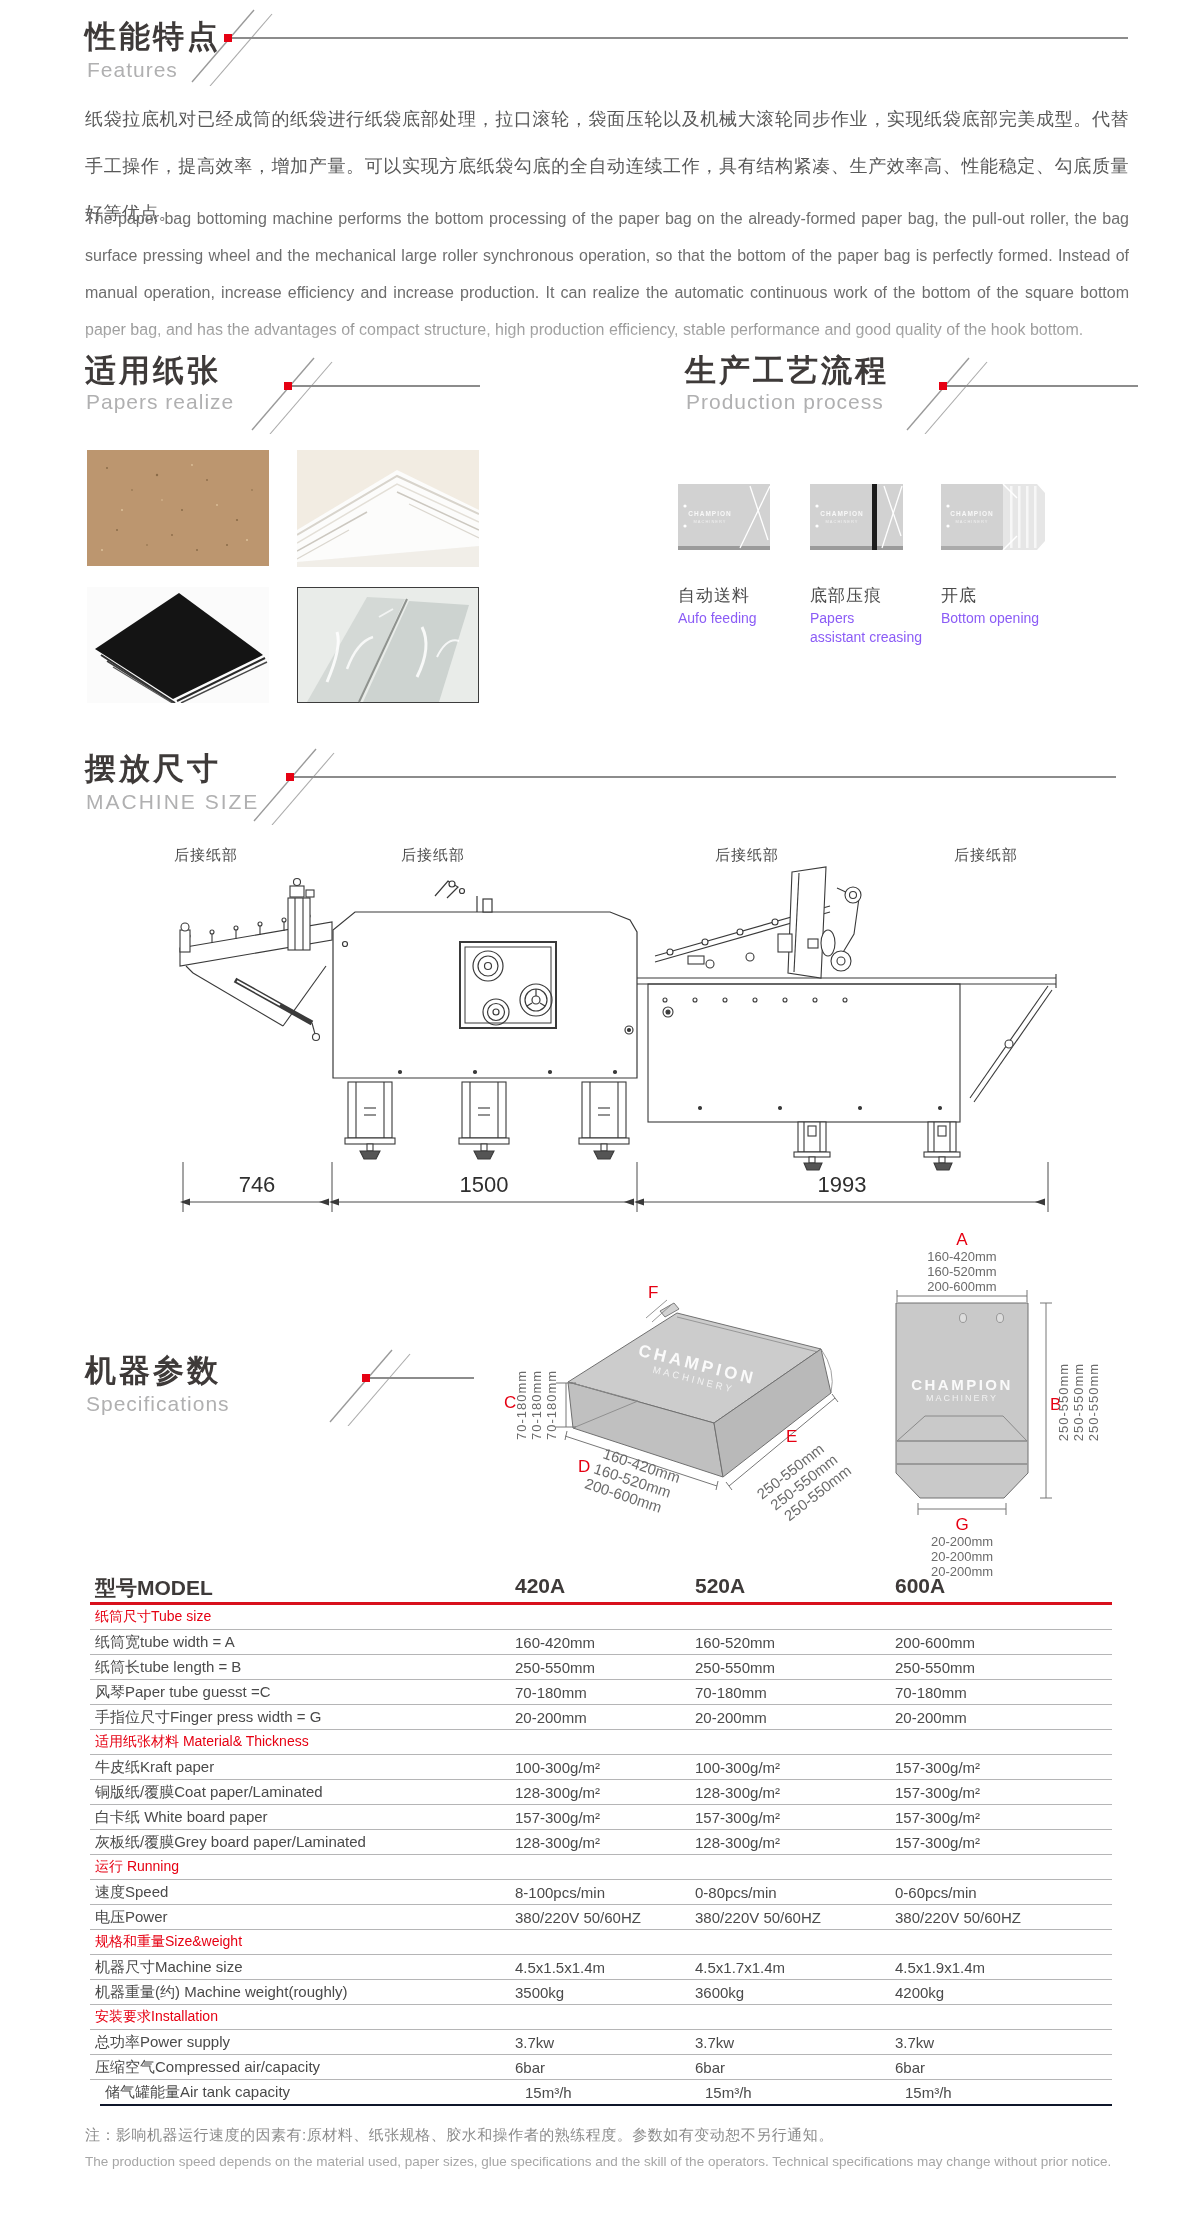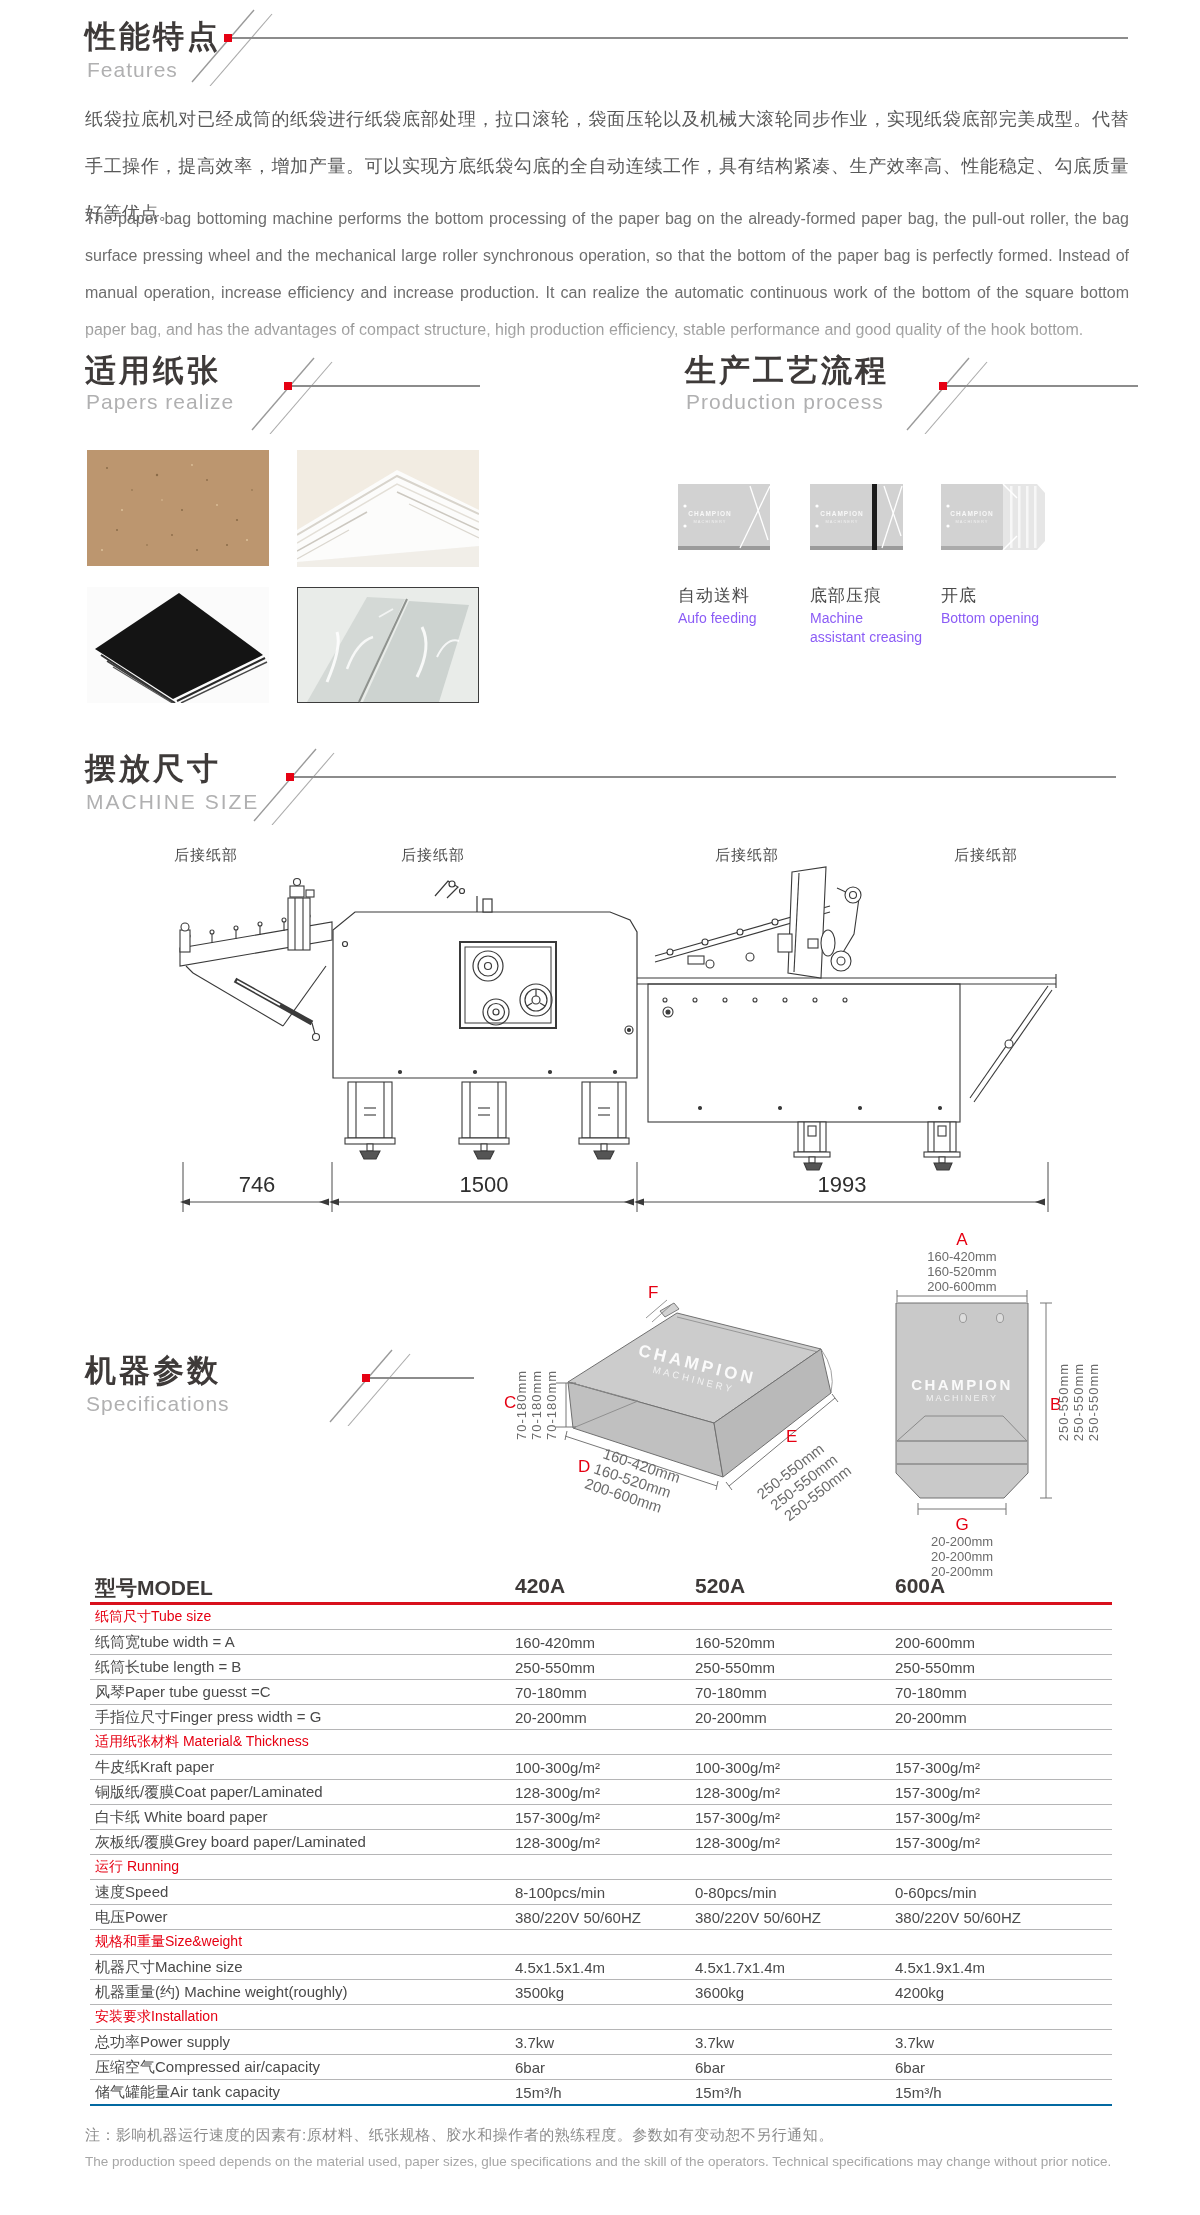--- a/index.html
+++ b/index.html
@@ -15,21 +15,21 @@
   .part-label{font-size:15px;color:#4c4c4c;letter-spacing:1px;}
   .step-cn{font-size:17px;color:#4b4b4b;letter-spacing:1px;}
   .step-en{font-size:14px;color:#8b5cf6;line-height:20px;}
   
   .spec-table{position:absolute;left:90px;top:1572px;width:1022px;}
   .thead{position:relative;height:30px;border-bottom:3px solid #d8101c;}
   .thead span{position:absolute;top:2px;font-size:21px;font-weight:700;color:#3e3a39;}
   .trow{position:relative;height:24px;border-bottom:1px solid #b5b5b6;}
   .trow span{position:absolute;top:50%;transform:translateY(-50%);font-size:15px;color:#4a4a4a;white-space:nowrap;}
   .trow.sec span{color:#e60012;font-size:14px;}
-  .trow.last{border-bottom:2px solid #0369a1;}
+  .trow.last{border-bottom:2px solid #0f172a;margin-left:10px;}
   .c0{left:5px;} .c1{left:425px;} .c2{left:605px;} .c3{left:805px;}
   .note-cn{font-size:15px;color:#8c8c8c;letter-spacing:0.5px;}
   .note-en{font-size:13.5px;color:#a6a6a6;line-height:19px;width:1040px;}
   svg text{font-family:"Liberation Sans","DejaVu Sans",sans-serif;}
 </style>
 </head>
 <body>
 
 <div id="page">
 
@@ -153,21 +153,21 @@
     <line x1="62" y1="66" x2="76" y2="52" stroke="#ffffff" stroke-width="1.4"></line>
     <circle cx="7" cy="22" r="1.6" fill="#ffffff"></circle>
       <circle cx="7" cy="42" r="1.6" fill="#ffffff"></circle>
     <text x="31" y="32" font-size="6.5" letter-spacing="1" fill="#ffffff" opacity="0.85" text-anchor="middle" font-weight="bold">CHAMPION</text>
     <text x="31" y="39" font-size="4" letter-spacing="1" fill="#ffffff" opacity="0.7" text-anchor="middle">MACHINERY</text>
   </svg>
 
   <div class="abs step-cn" style="left:678px;top:584px;">自动送料</div>
   <div class="abs step-en" style="left:678px;top:608px;">Aufo feeding</div>
   <div class="abs step-cn" style="left:810px;top:584px;">底部压痕</div>
-  <div class="abs step-en" style="left:810px;top:608px;">Machine</div>
+  <div class="abs step-en" style="left:810px;top:608px;">Papers</div>
   <div class="abs step-en" style="left:810px;top:627px;">assistant creasing</div>
   <div class="abs step-cn" style="left:941px;top:584px;">开底</div>
   <div class="abs step-en" style="left:941px;top:608px;">Bottom opening</div>
 
   <div class="abs cn-title" style="left:85px;top:748px;">摆放尺寸</div>
   <div class="abs en-title" style="left:86px;top:790px;letter-spacing:2px;">MACHINE SIZE</div>
   <svg class="abs" style="left:242px;top:741px;" width="878" height="84">
     <line x1="12" y1="80" x2="74" y2="8" stroke="#9a9a9a" stroke-width="1.4"></line>
     <line x1="30" y1="84" x2="92" y2="12" stroke="#ababab" stroke-width="1.1"></line>
     <rect x="44" y="32" width="8" height="8" fill="#e60012"></rect>

